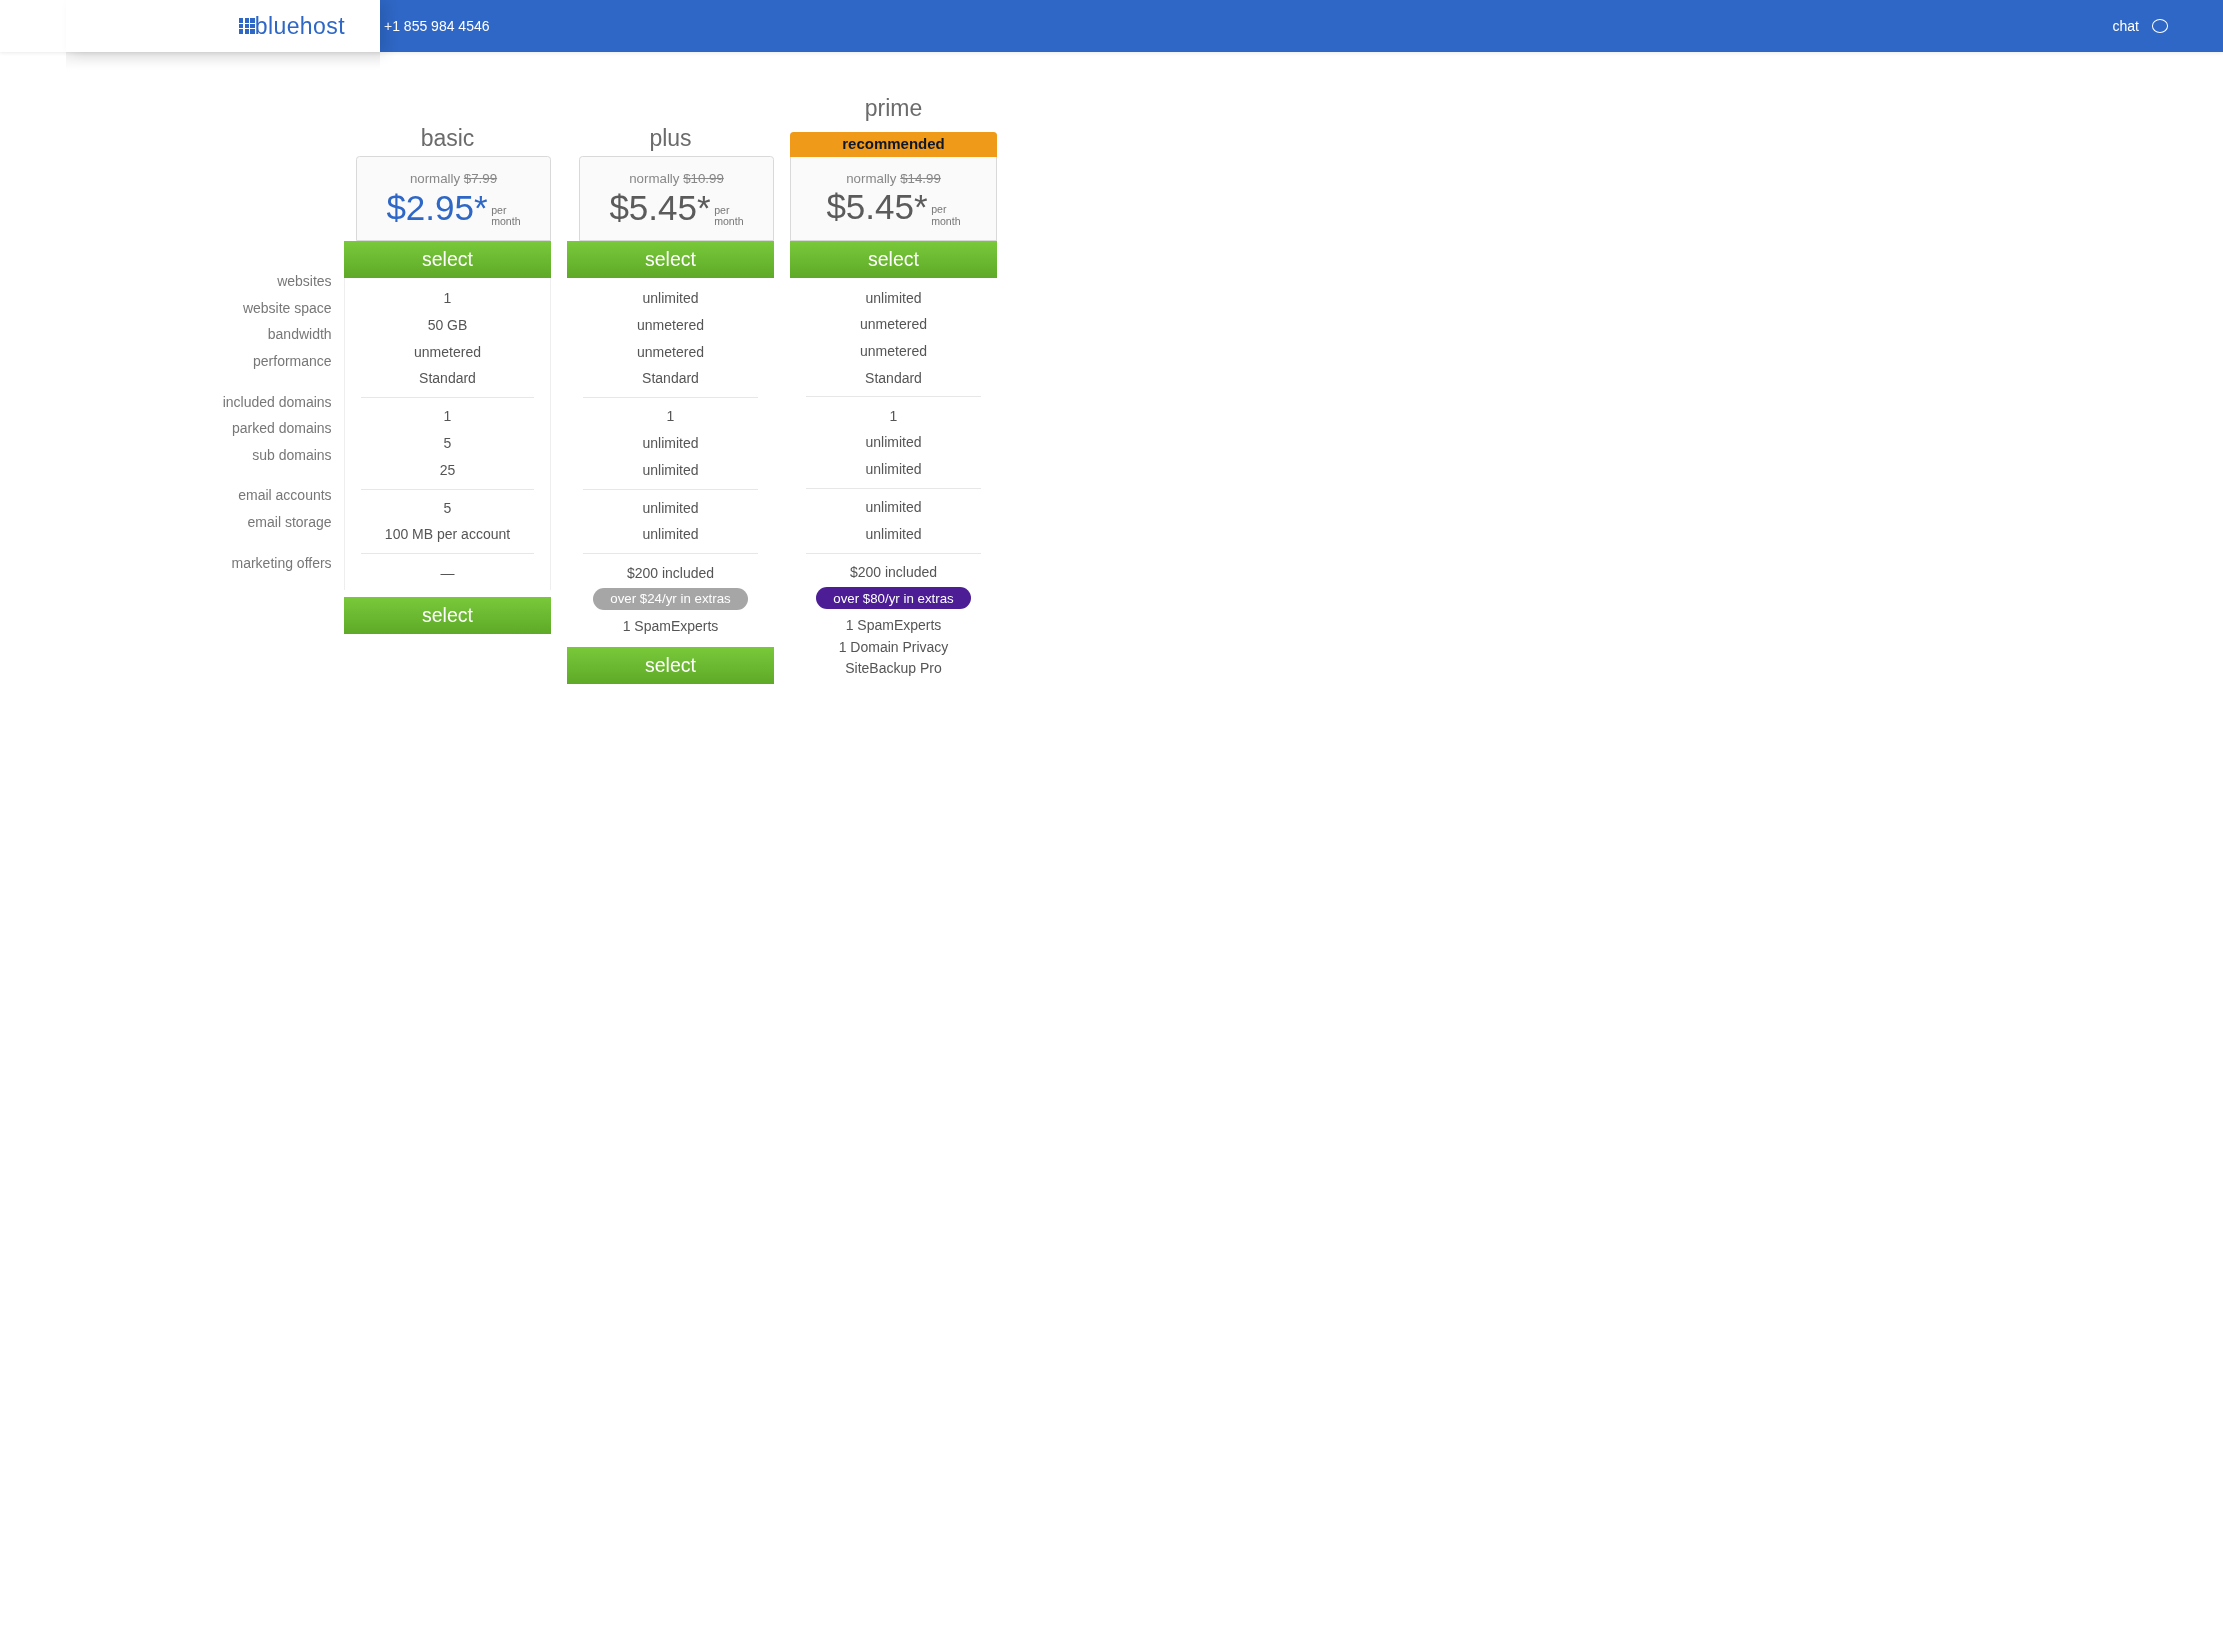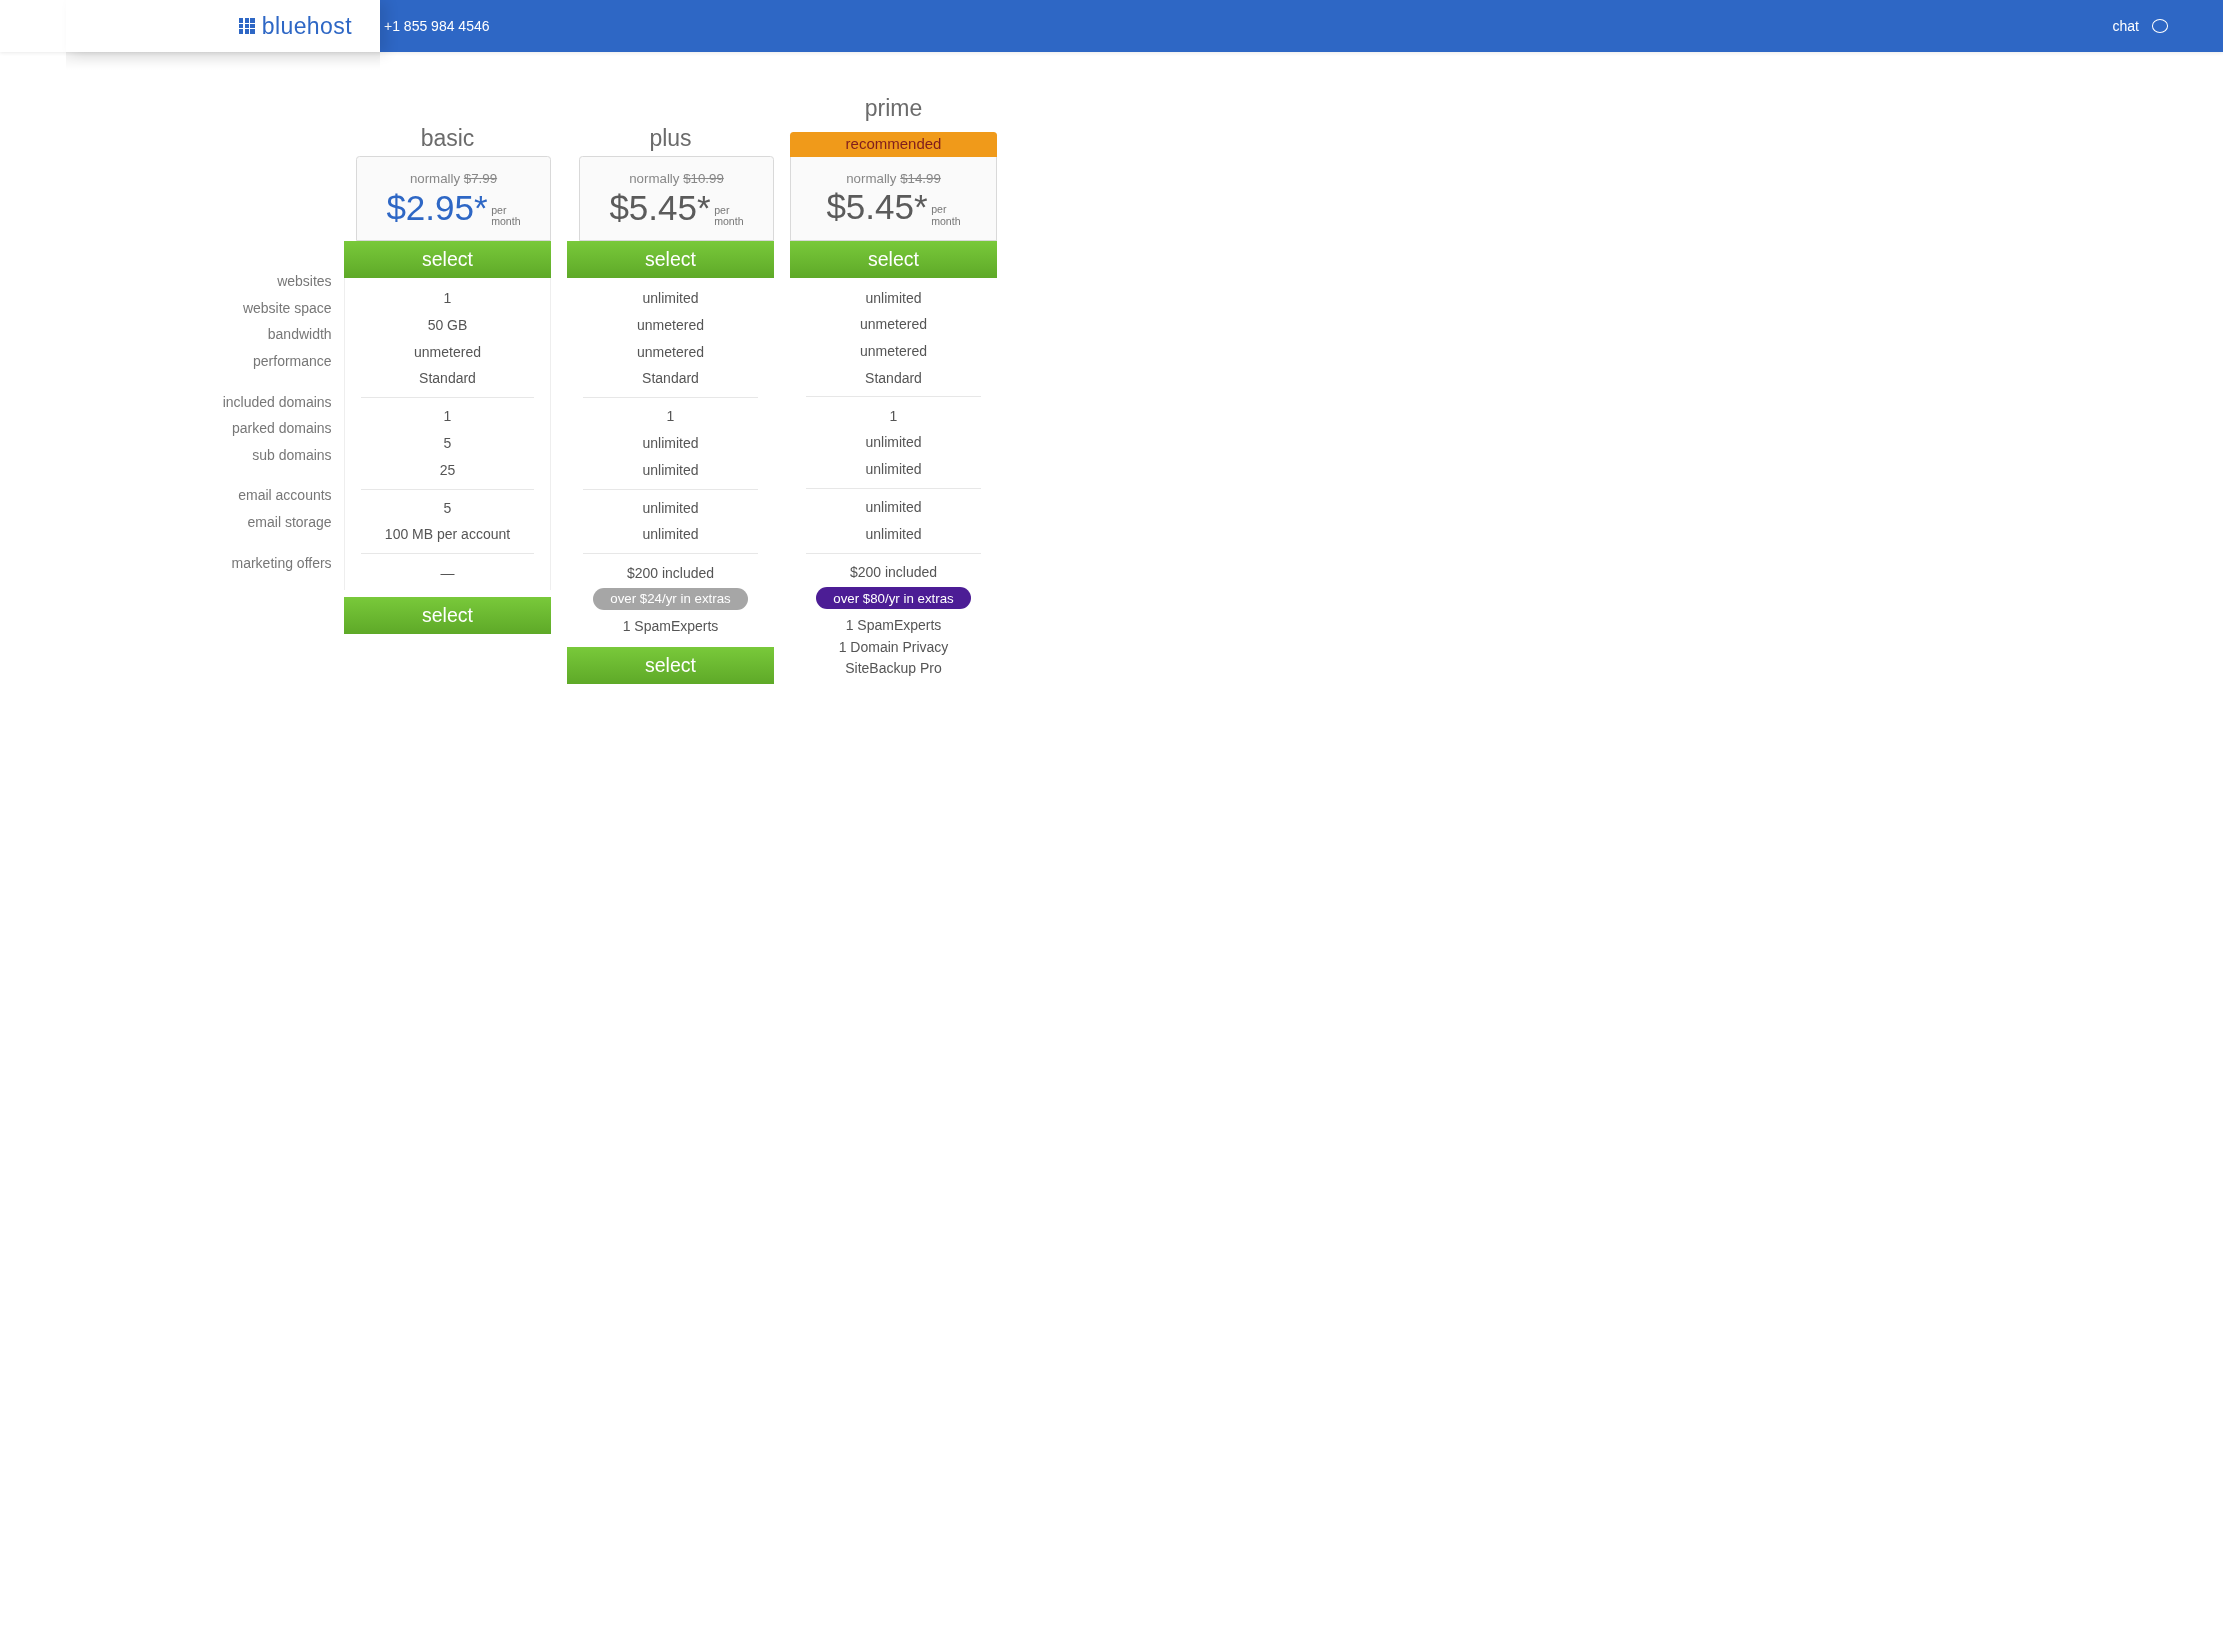--- a/index.html
+++ b/index.html
@@ -19,21 +19,20 @@
   .topbar-left-spacer {
     width: 66px;
     background: #fff;
   }
   .logo-box {
     width: 314px;
     background: #fff;
     display: flex;
     align-items: center;
     padding-left: 173px;
-    gap: 7px;
     box-shadow: 7px 1.8px 12.4px rgba(0,0,0,0.10);
     position: relative;
     z-index: 2;
   }
   .logo-squares {
     display: grid;
     grid-template-columns: repeat(3, 4.4px);
     grid-template-rows: repeat(3, 4.4px);
     gap: 1.3px;
   }
@@ -119,23 +118,23 @@
     font-size: 23px;
     font-weight: 300;
     color: #6b6b6b;
     height: 30px;
     line-height: 25px;
   }
   .recommended-band {
     height: 25px;
     line-height: 23px;
     background: #f09a1a;
-    color: #7f1d1d;
+    color: #0f172a;
     font-size: 15px;
-    font-weight: 400;
+    font-weight: 700;
     border-radius: 3.5px 3.5px 0 0;
     margin-top: 5.3px;
   }
 
   .price-card {
     border: 0.9px solid #d9d9d9;
     border-radius: 3.5px 3.5px 0 0;
     background: #fafafa;
     padding: 14px 7px 12.4px;
   }

